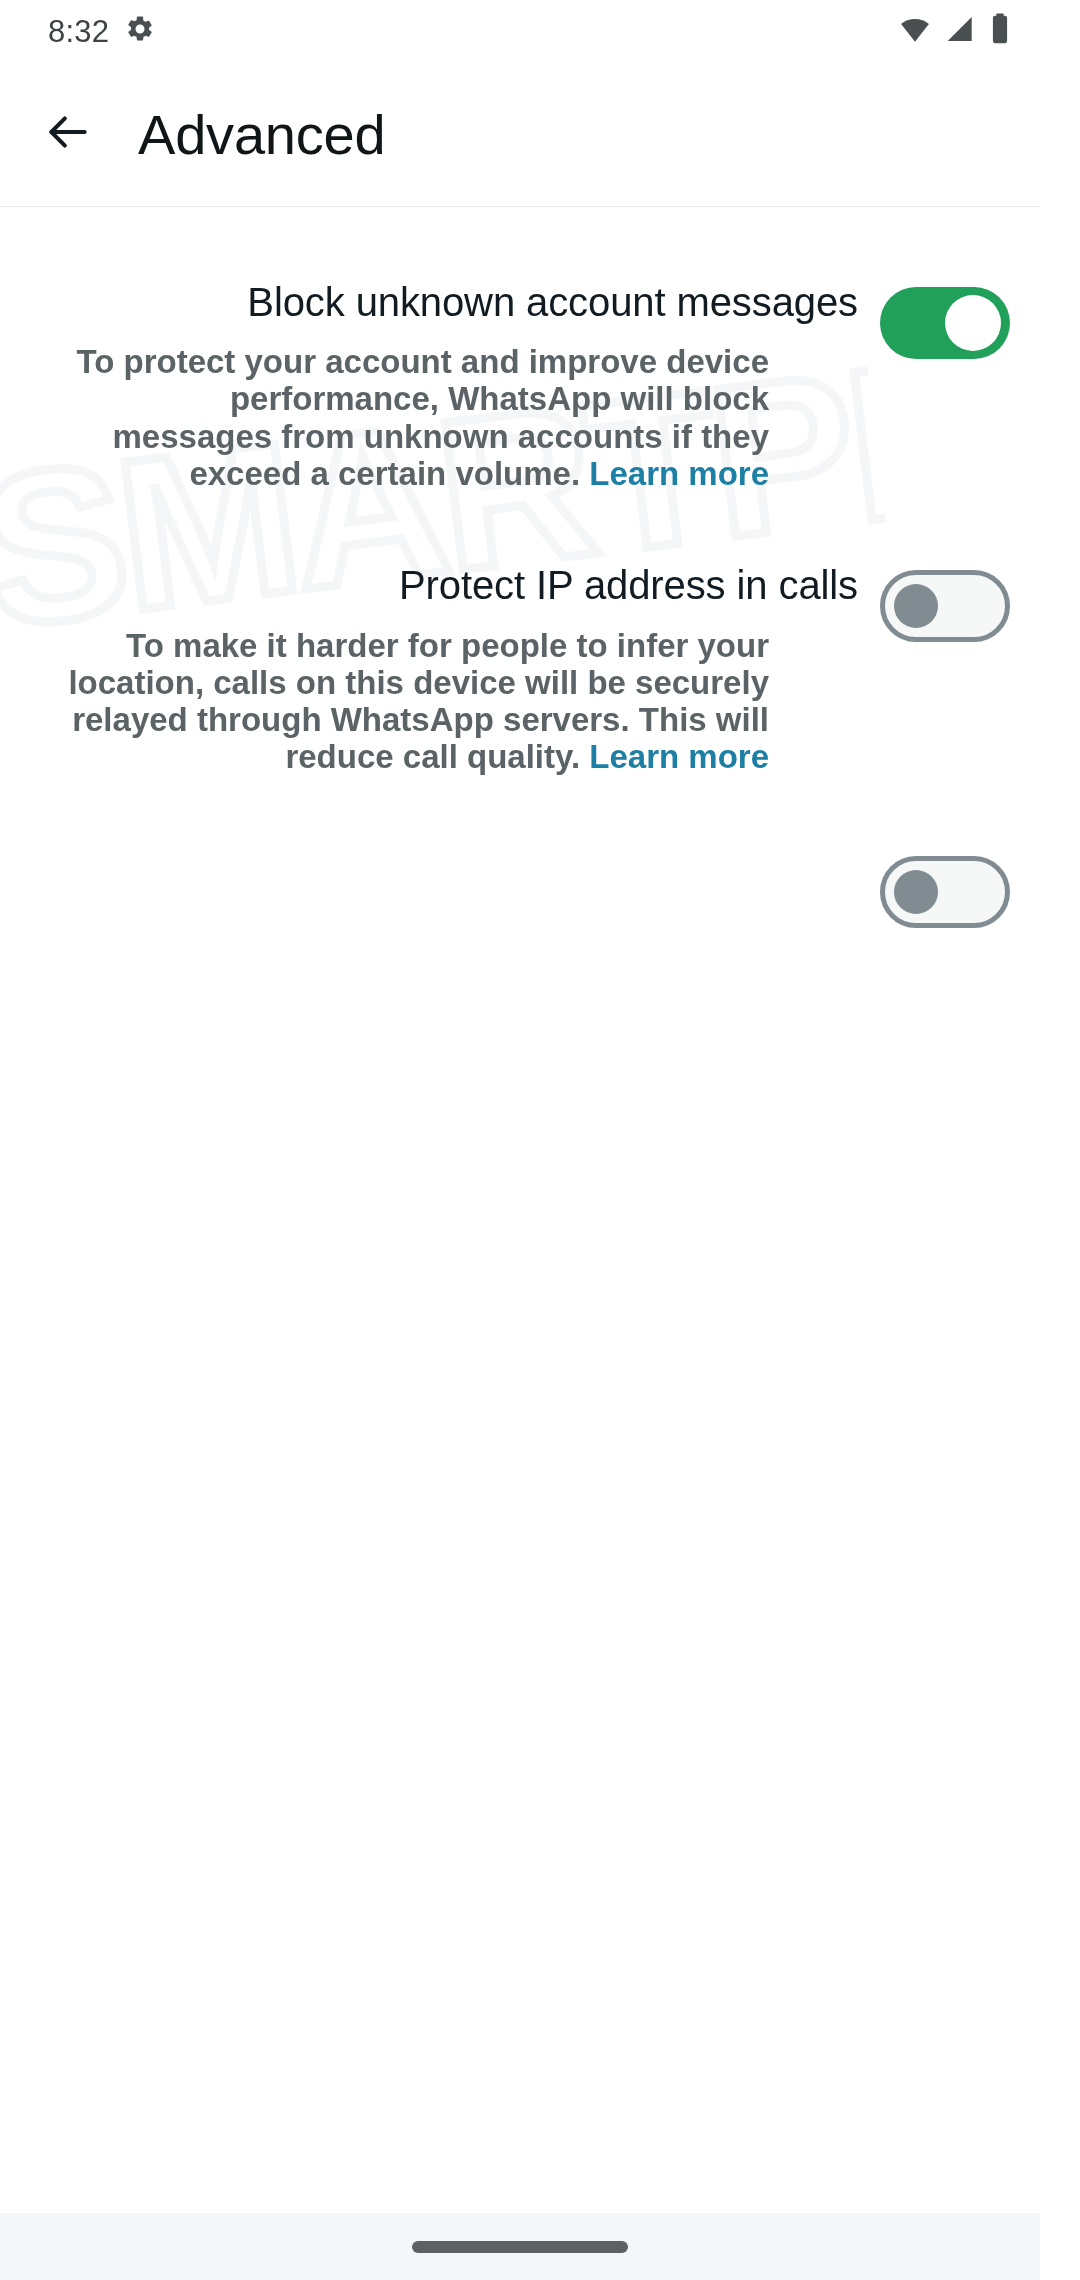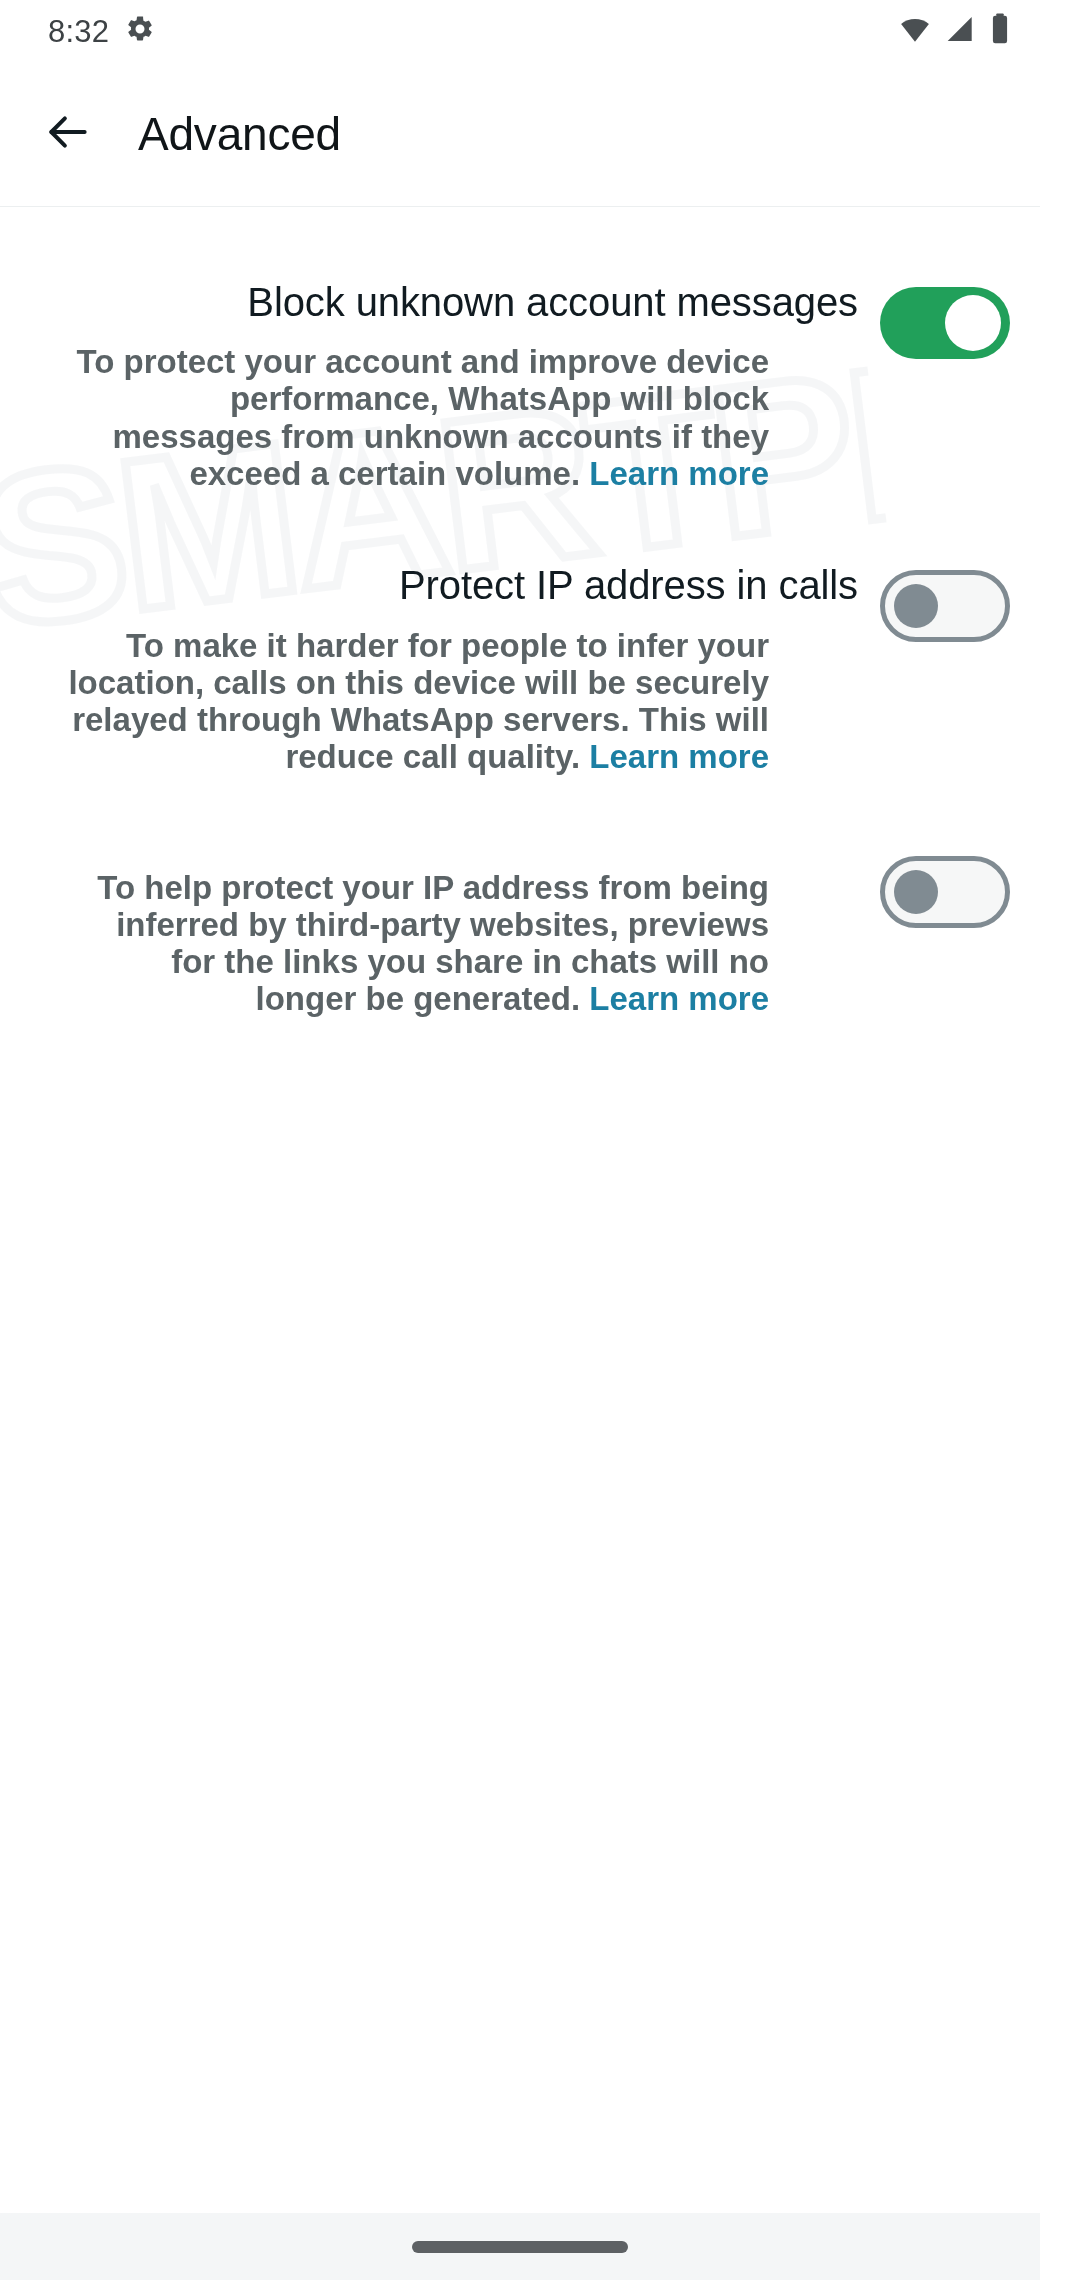--- a/index.html
+++ b/index.html
@@ -54,21 +54,21 @@
     background:#ffffff;
     z-index:5;
   }
   .back-btn {
     width:76px; height:76px;
     display:flex; align-items:center; justify-content:center;
     cursor:pointer;
     flex:0 0 76px;
   }
   .appbar-title {
-    font-size:46px;
+    font-size:56px;
     color:#101518;
     margin-left:32px;
     letter-spacing:-0.2px;
     white-space:nowrap;
   }
   .appbar-divider {
     height:1px;
     background:#eceff0;
     width:100%;
     flex:0 0 1px;
@@ -252,21 +252,20 @@
       </div>
       <div class="switch off">
         <div class="knob"></div>
       </div>
     </div>
 
     <div class="gap-c"></div>
 
     <div class="setting-row">
       <div class="setting-text">
-        <div class="setting-desc"><span>To help protect your IP address from being inferred by third-party websites, previews for the links you share in chats will no longer be generated. </span><span class="learn-more">Learn more</span></div>
       </div>
       <div class="switch off">
         <div class="knob"></div>
       </div>
     </div>
 
   </div>
 
   <div class="navbar">
     <div class="nav-pill"></div>

